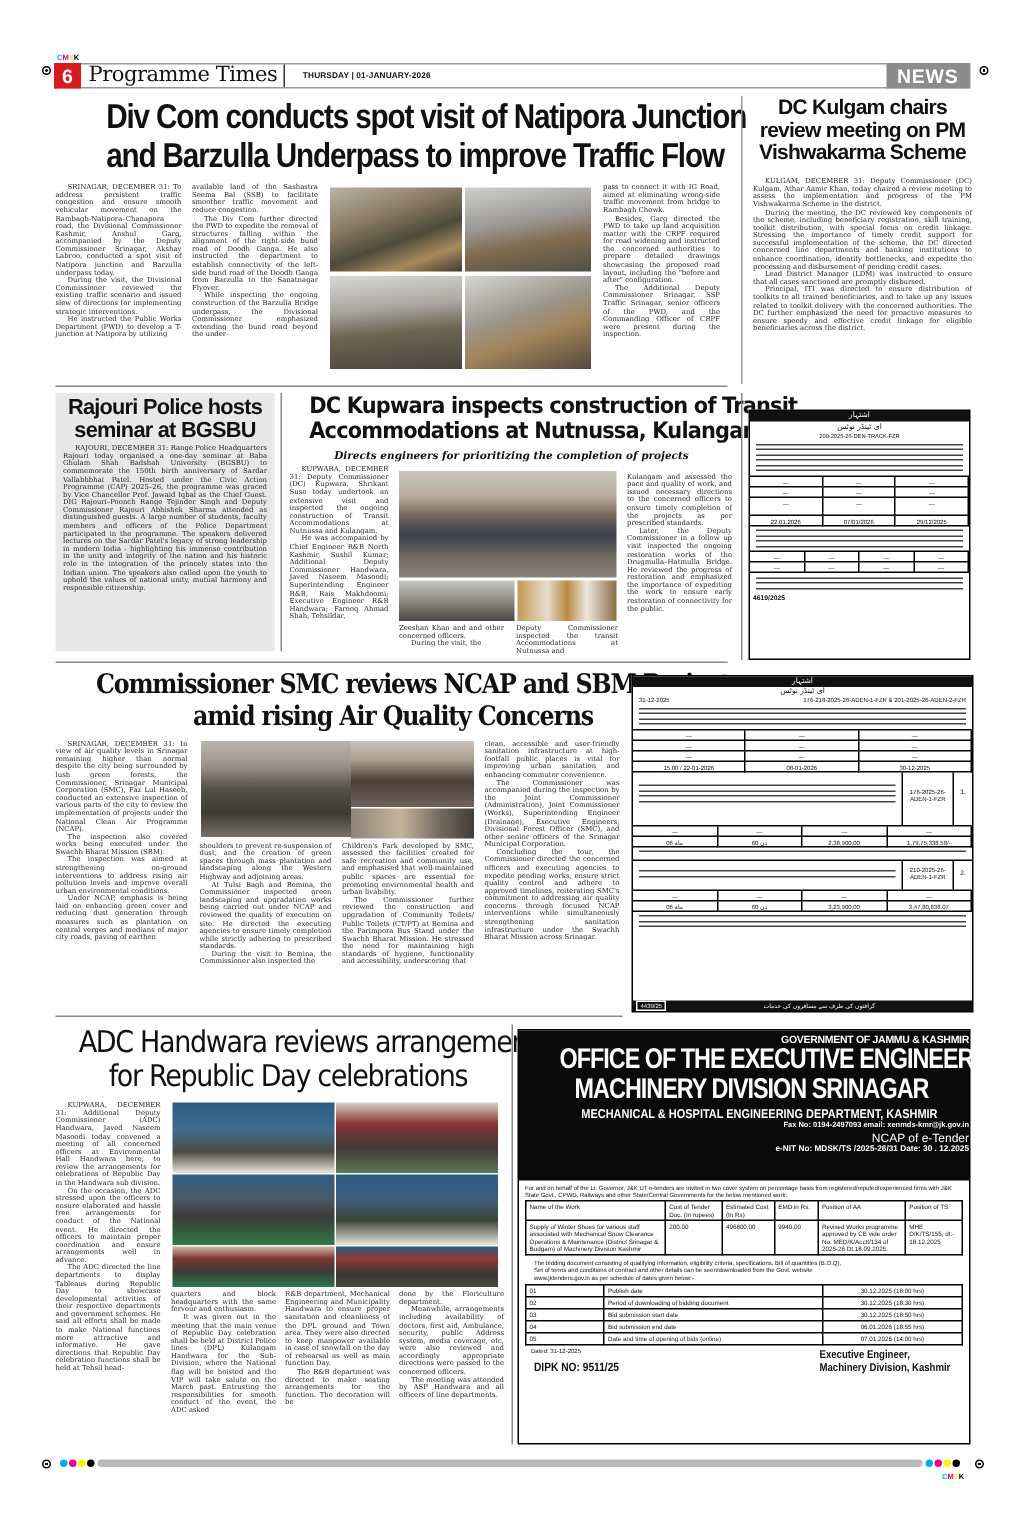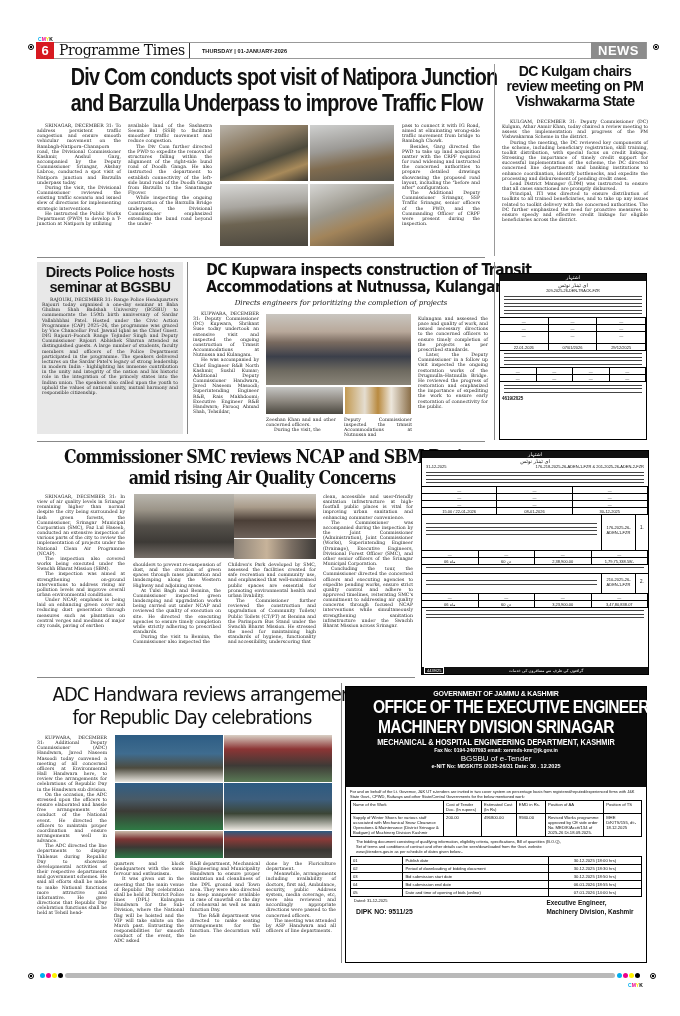--- a/index.html
+++ b/index.html
@@ -21,21 +21,21 @@
 .rule-h{position:absolute;height:1px;background:#888}
 .rule-v{position:absolute;width:1px;background:#888}
 
 .urdu-ad{border:1.5px solid #000;background:#fff}
 .urdu-ad .bar{background:#111;color:#fff;font-size:5px;text-align:center;height:7px;line-height:7px;font-family:"DejaVu Sans",sans-serif}
 .urdu-lines div{height:1px;background:#444;margin:2.5px 4px}
 .ugrid{display:grid;border-top:1px solid #000}
 .ugrid div{border-right:1px solid #000;border-bottom:1px solid #000;font-family:"Liberation Sans",sans-serif;font-size:4px;text-align:center;height:7px;line-height:7px;overflow:hidden;white-space:nowrap}
 
 .tender{border:1.5px solid #000;background:#fff}
-.tender .top{background:#0a0a0a;color:#fff;text-align:center;font-family:"Liberation Sans",sans-serif}
+.tender .top{background:#0a0a0a;color:#fff;text-align:right;font-family:"Liberation Sans",sans-serif}
 .ttable{border-collapse:collapse;width:100%;font-family:"Liberation Sans",sans-serif;font-size:4.2px}
 .ttable td,.ttable th{border:1px solid #000;padding:1px 2px;vertical-align:top;text-align:left;font-weight:normal}
 </style>
 </head>
 <body>
 
 <div class="abs reg" style="left:28px;top:44px"></div>
 <div class="abs reg" style="left:653px;top:44px"></div>
 <div class="abs cmyk" style="left:38px;top:36px"><span class="c">C</span><span class="m">M</span><span class="y">Y</span><span class="k">K</span></div>
 
@@ -67,43 +67,43 @@
 <div class="photo" style="left:220px;top:184px;width:88px;height:62px;background:linear-gradient(175deg,#d8d8d6 0%,#a9a6a0 35%,#6d6452 60%,#4a463e 100%)"></div>
 <div class="photo" style="left:310px;top:184px;width:84px;height:62px;background:linear-gradient(160deg,#d6d6d4 0%,#9b978c 40%,#a2845a 62%,#53493b 100%)"></div>
 <div class="col body-text" style="left:402px;top:123px;width:78px">
   <p style="text-indent:0">pass to connect it with IG Road, aimed at eliminating wrong-side traffic movement from bridge to Rambagh Chowk.</p>
   <p>Besides, Garg directed the PWD to take up land acquisition matter with the CRPF required for road widening and instructed the concerned authorities to prepare detailed drawings showcasing the proposed road layout, including the "before and after" configuration.</p>
   <p>The Additional Deputy Commissioner Srinagar, SSP Traffic Srinagar, senior officers of the PWD, and the Commanding Officer of CRPF were present during the inspection.</p>
 </div>
 
 <div class="rule-v" style="left:494px;top:64px;height:192px;background:#999"></div>
 
-<div class="abs" style="left:500px;top:64px;width:150px;text-align:center;font-family:'Liberation Sans',sans-serif;font-weight:bold;font-size:14px;line-height:15px;letter-spacing:-0.5px">DC Kulgam chairs review meeting on PM Vishwakarma State</div>
+<div class="abs" style="left:500px;top:64px;width:150px;text-align:center;font-family:'Liberation Sans',sans-serif;font-weight:bold;font-size:14px;line-height:15px;letter-spacing:-0.5px">DC Kulgam chairs review meeting on PM Vishwakarma Scheme</div>
 <div class="col body-text" style="left:502px;top:119px;width:146px">
   <p>KULGAM, DECEMBER 31: Deputy Commissioner (DC) Kulgam, Athar Aamir Khan, today chaired a review meeting to assess the implementation and progress of the PM Vishwakarma Scheme in the district.</p>
   <p>During the meeting, the DC reviewed key components of the scheme, including beneficiary registration, skill training, toolkit distribution, with special focus on credit linkage. Stressing the importance of timely credit support for successful implementation of the scheme, the DC directed concerned line departments and banking institutions to enhance coordination, identify bottlenecks, and expedite the processing and disbursement of pending credit cases.</p>
   <p>Lead District Manager (LDM) was instructed to ensure that all cases sanctioned are promptly disbursed.</p>
   <p>Principal, ITI was directed to ensure distribution of toolkits to all trained beneficiaries, and to take up any issues related to toolkit delivery with the concerned authorities. The DC further emphasized the need for proactive measures to ensure speedy and effective credit linkage for eligible beneficiaries across the district.</p>
 </div>
 
 <div class="rule-h" style="left:37px;top:257px;width:448px"></div>
 
 <div class="abs" style="left:37px;top:262px;width:146px;height:172px;background:#e8e8e8">
-  <div style="font-family:'Liberation Sans',sans-serif;font-weight:bold;font-size:14.5px;line-height:15px;text-align:center;margin-top:3px;letter-spacing:-0.5px">Directs Police hosts seminar at BGSBU</div>
+  <div style="font-family:'Liberation Sans',sans-serif;font-weight:bold;font-size:14.5px;line-height:15px;text-align:center;margin-top:3px;letter-spacing:-0.5px">Rajouri Police hosts seminar at BGSBU</div>
   <div class="body-text" style="padding:2px 5px">
     <p>RAJOURI, DECEMBER 31: Range Police Headquarters Rajouri today organised a one-day seminar at Baba Ghulam Shah Badshah University (BGSBU) to commemorate the 150th birth anniversary of Sardar Vallabhbhai Patel. Hosted under the Civic Action Programme (CAP) 2025–26, the programme was graced by Vice Chancellor Prof. Jawaid Iqbal as the Chief Guest. DIG Rajouri–Poonch Range Tejinder Singh and Deputy Commissioner Rajouri Abhishek Sharma attended as distinguished guests. A large number of students, faculty members and officers of the Police Department participated in the programme. The speakers delivered lectures on the Sardar Patel's legacy of strong leadership in modern India - highlighting his immense contribution in the unity and integrity of the nation and his historic role in the integration of the princely states into the Indian union. The speakers also called upon the youth to uphold the values of national unity, mutual harmony and responsible citizenship.</p>
   </div>
 </div>
 <div class="rule-v" style="left:187px;top:262px;height:172px"></div>
 
 <div class="abs" style="left:196px;top:262px;width:290px;text-align:center">
   <div style="font-family:'DejaVu Sans',sans-serif;font-weight:bold;font-size:15px;line-height:17px;letter-spacing:-0.6px;transform:scaleX(0.93);transform-origin:center;white-space:nowrap">DC Kupwara inspects construction of Transit</div>
   <div style="font-family:'DejaVu Sans',sans-serif;font-weight:bold;font-size:15px;line-height:17px;letter-spacing:-0.6px;transform:scaleX(0.93);transform-origin:center;white-space:nowrap">Accommodations at Nutnussa, Kulangam</div>
 </div>
-<div class="abs" style="left:196px;top:299px;width:290px;text-align:center;font-family:'DejaVu Serif',serif;font-style:italic;font-weight:normal;font-size:7px">Directs engineers for prioritizing the completion of projects</div>
+<div class="abs" style="left:196px;top:299px;width:290px;text-align:center;font-family:'DejaVu Serif',serif;font-style:italic;font-weight:bold;font-size:7px">Directs engineers for prioritizing the completion of projects</div>
 <div class="col body-text" style="left:193px;top:311px;width:66px">
   <p>KUPWARA, DECEMBER 31: Deputy Commissioner (DC) Kupwara, Shrikant Suse today undertook an extensive visit and inspected the ongoing construction of Transit Accommodations at Nutnussa and Kulangam.</p>
   <p>He was accompanied by Chief Engineer R&amp;B North Kashmir, Sushil Kumar; Additional Deputy Commissioner Handwara, Javed Naseem Masoodi; Superintending Engineer R&amp;B, Rais Makhdoomi; Executive Engineer R&amp;B Handwara; Farooq Ahmad Shah, Tehsildar,</p>
 </div>
 <div class="photo" style="left:266px;top:314px;width:145px;height:71px;background:linear-gradient(180deg,#c9c6c0 0%,#b8a89a 25%,#7a6b60 40%,#3b3f4a 60%,#6e6a60 80%,#8a8579 100%)"></div>
 <div class="photo" style="left:266px;top:387px;width:77px;height:27px;background:linear-gradient(180deg,#c6c6c4 0%,#8f8a82 50%,#4b4840 100%)"></div>
 <div class="photo" style="left:345px;top:387px;width:66px;height:27px;background:linear-gradient(90deg,#c39a52 0%,#e4ddd0 30%,#b98a3f 50%,#ede7dc 70%,#8a6e48 100%)"></div>
 <div class="col body-text" style="left:266px;top:417px;width:70px">
   <p style="text-indent:0">Zeeshan Khan and and other concerned officers.</p>
   <p>During the visit, the</p>
@@ -309,21 +309,21 @@
 </div>
 <div class="rule-v" style="left:341px;top:683px;height:280px"></div>
 
 <div class="abs tender" style="left:345px;top:686px;width:302px;height:277px">
   <div class="top" style="height:100px;padding-top:3px">
     <div style="font-size:7px;font-weight:bold;letter-spacing:-0.2px">GOVERNMENT OF JAMMU &amp; KASHMIR</div>
     <div style="font-size:19px;font-weight:bold;line-height:20px;letter-spacing:-0.8px;transform:scaleX(0.82);white-space:nowrap">OFFICE OF THE EXECUTIVE ENGINEER</div>
     <div style="font-size:19px;font-weight:bold;line-height:20px;letter-spacing:-0.8px;transform:scaleX(0.82);white-space:nowrap">MACHINERY DIVISION SRINAGAR</div>
     <div style="font-size:8.5px;font-weight:bold;line-height:10px;transform:scaleX(0.86);white-space:nowrap">MECHANICAL &amp; HOSPITAL ENGINEERING DEPARTMENT, KASHMIR</div>
     <div style="font-size:5px;font-weight:bold;line-height:7px">Fax No: 0194-2497093     email: xenmds-kmr@jk.gov.in</div>
-    <div style="font-size:8px;line-height:9px">BGSBU of e-Tender</div>
+    <div style="font-size:8px;line-height:9px">NCAP of e-Tender</div>
     <div style="font-size:5.5px;font-weight:bold;line-height:7px">e-NIT No: MDSK/TS /2025-26/31 Date: 30 . 12.2025</div>
   </div>
   <div style="font-family:'Liberation Sans',sans-serif;font-size:4px;line-height:5px;padding:2px 4px 1px">For and on behalf of the Lt. Governor, J&amp;K UT e-tenders are invited in two cover system on percentage basis from registered/reputed/experienced firms with J&amp;K State Govt., CPWD, Railways and other State/Central Governments for the below mentioned work:</div>
   <div style="padding:0 4px">
     <table class="ttable">
       <tbody>
           <tr>
         <th style="width:32%">Name of the Work</th>
         <th style="width:13%">Cost of Tender Doc. (In rupees)</th>
         <th style="width:12%">Estimated Cost (In Rs)</th>

